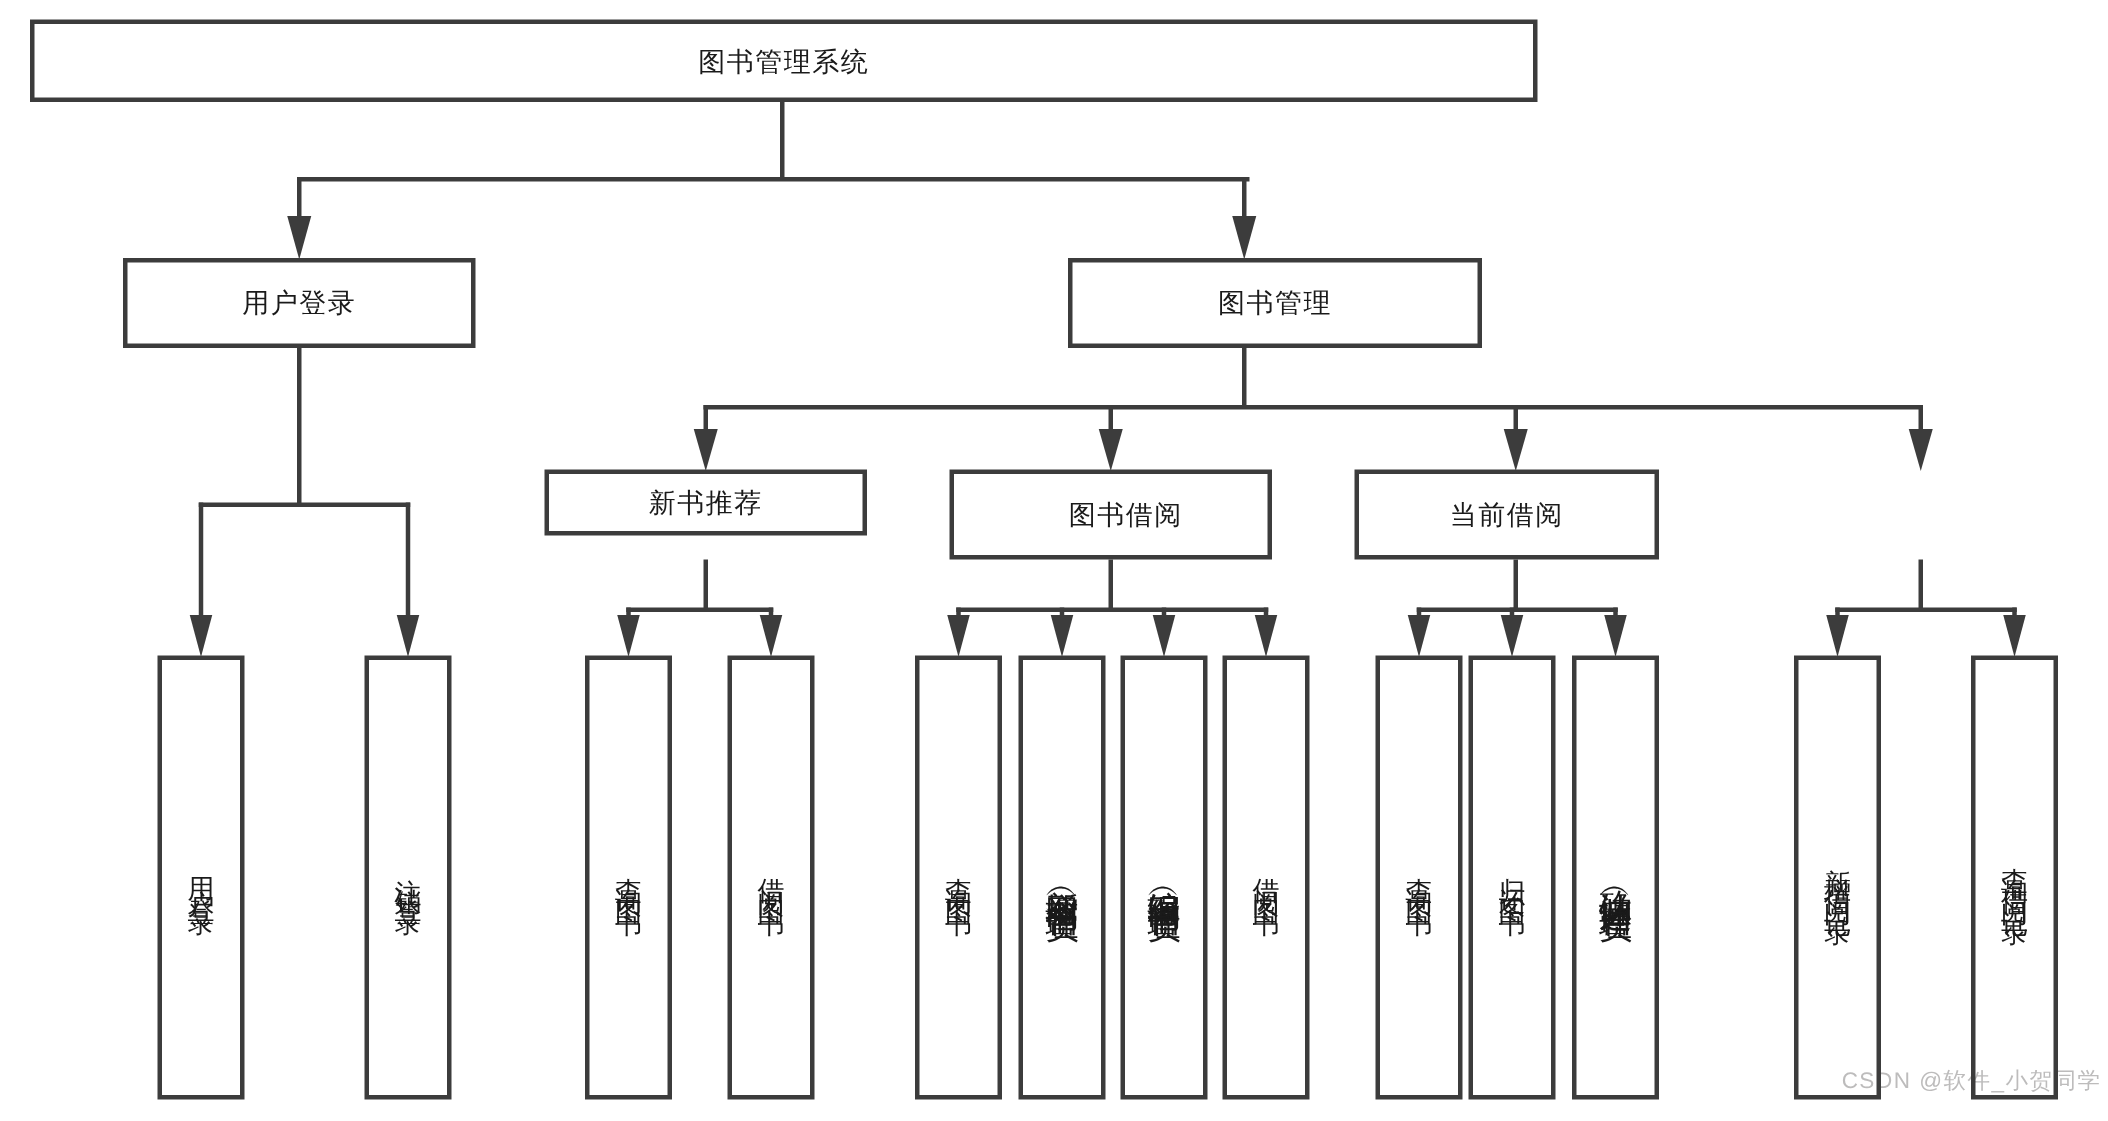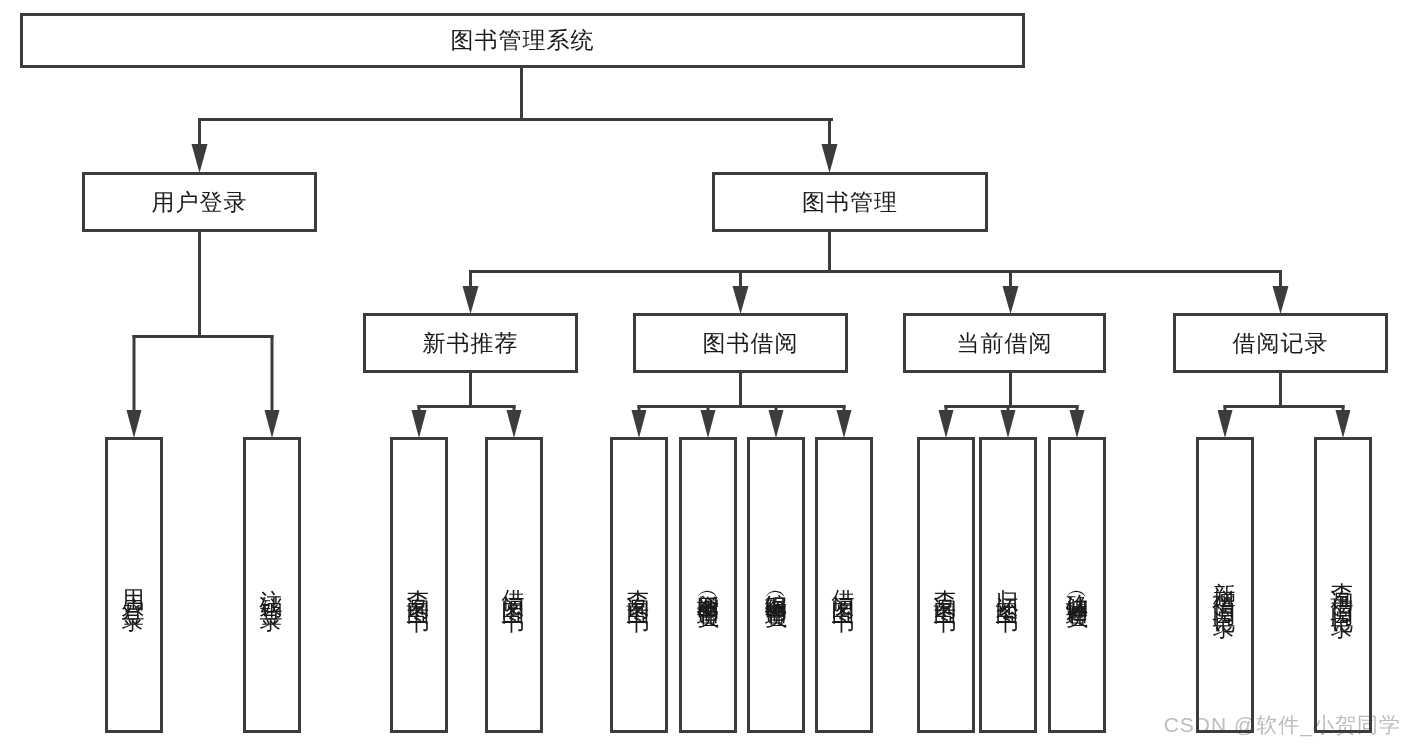--- a/index.html
+++ b/index.html
@@ -18,42 +18,42 @@
   }
   .node {
     position: absolute;
     box-sizing: border-box;
     border: 3px solid #3c3c3c;
     background: transparent;
     display: flex;
     align-items: center;
     justify-content: center;
     color: #1a1a1a;
-    font-size: 23px;
+    font-size: 18px;
     letter-spacing: 1px;
     z-index: 2;
     white-space: nowrap;
   }
   .vnode {
     top: 437px;
     width: 58px;
     height: 296px;
     writing-mode: vertical-rl;
     text-orientation: mixed;
     letter-spacing: 7px;
     white-space: normal;
   }
   .vnode.tight { letter-spacing: 2px; font-size: 22px; }
   .watermark {
     position: absolute;
     right: 4px;
     top: 711px;
     z-index: 1;
     color: #bdbcbc;
-    font-size: 21px;
+    font-size: 15px;
     letter-spacing: 1px;
   }
 </style>
 </head>
 <body>
 
 <div class="stage">
 
   <svg class="connectors" width="1405" height="747" viewBox="0 0 1405 747">
     <g stroke="#3c3c3c" stroke-width="3" fill="none">
@@ -122,24 +122,23 @@
     </g>
   </svg>
 
   <div class="watermark">CSDN @软件_小贺同学</div>
 
   <div class="node" style="left:20px; top:13px; width:1005px; height:55px;">图书管理系统</div>
 
   <div class="node" style="left:82px; top:172px; width:235px; height:60px;">用户登录</div>
   <div class="node" style="left:712px; top:172px; width:276px; height:60px;">图书管理</div>
 
-  <div class="node" style="left:363px; top:313px; width:215px; height:60px;">新书推荐</div>
+  <div class="node" style="left:363px; top:313px; width:215px; height:44px;">新书推荐</div>
   <div class="node" style="left:633px; top:313px; width:215px; height:60px;padding-left:20px;">图书借阅</div>
   <div class="node" style="left:903px; top:313px; width:203px; height:60px;">当前借阅</div>
-  <div class="node" style="left:1173px; top:313px; width:215px; height:60px;">借阅记录</div>
 
   <div class="node vnode" style="left:105px;">用户登录</div>
   <div class="node vnode" style="left:243px;">注销登录</div>
 
   <div class="node vnode" style="left:390px;">查询图书</div>
   <div class="node vnode" style="left:485px;">借阅图书</div>
 
   <div class="node vnode" style="left:610px;">查询图书</div>
   <div class="node vnode tight" style="left:679px;">新增图书（管理员）</div>
   <div class="node vnode tight" style="left:747px;">编辑图书（管理员）</div>

